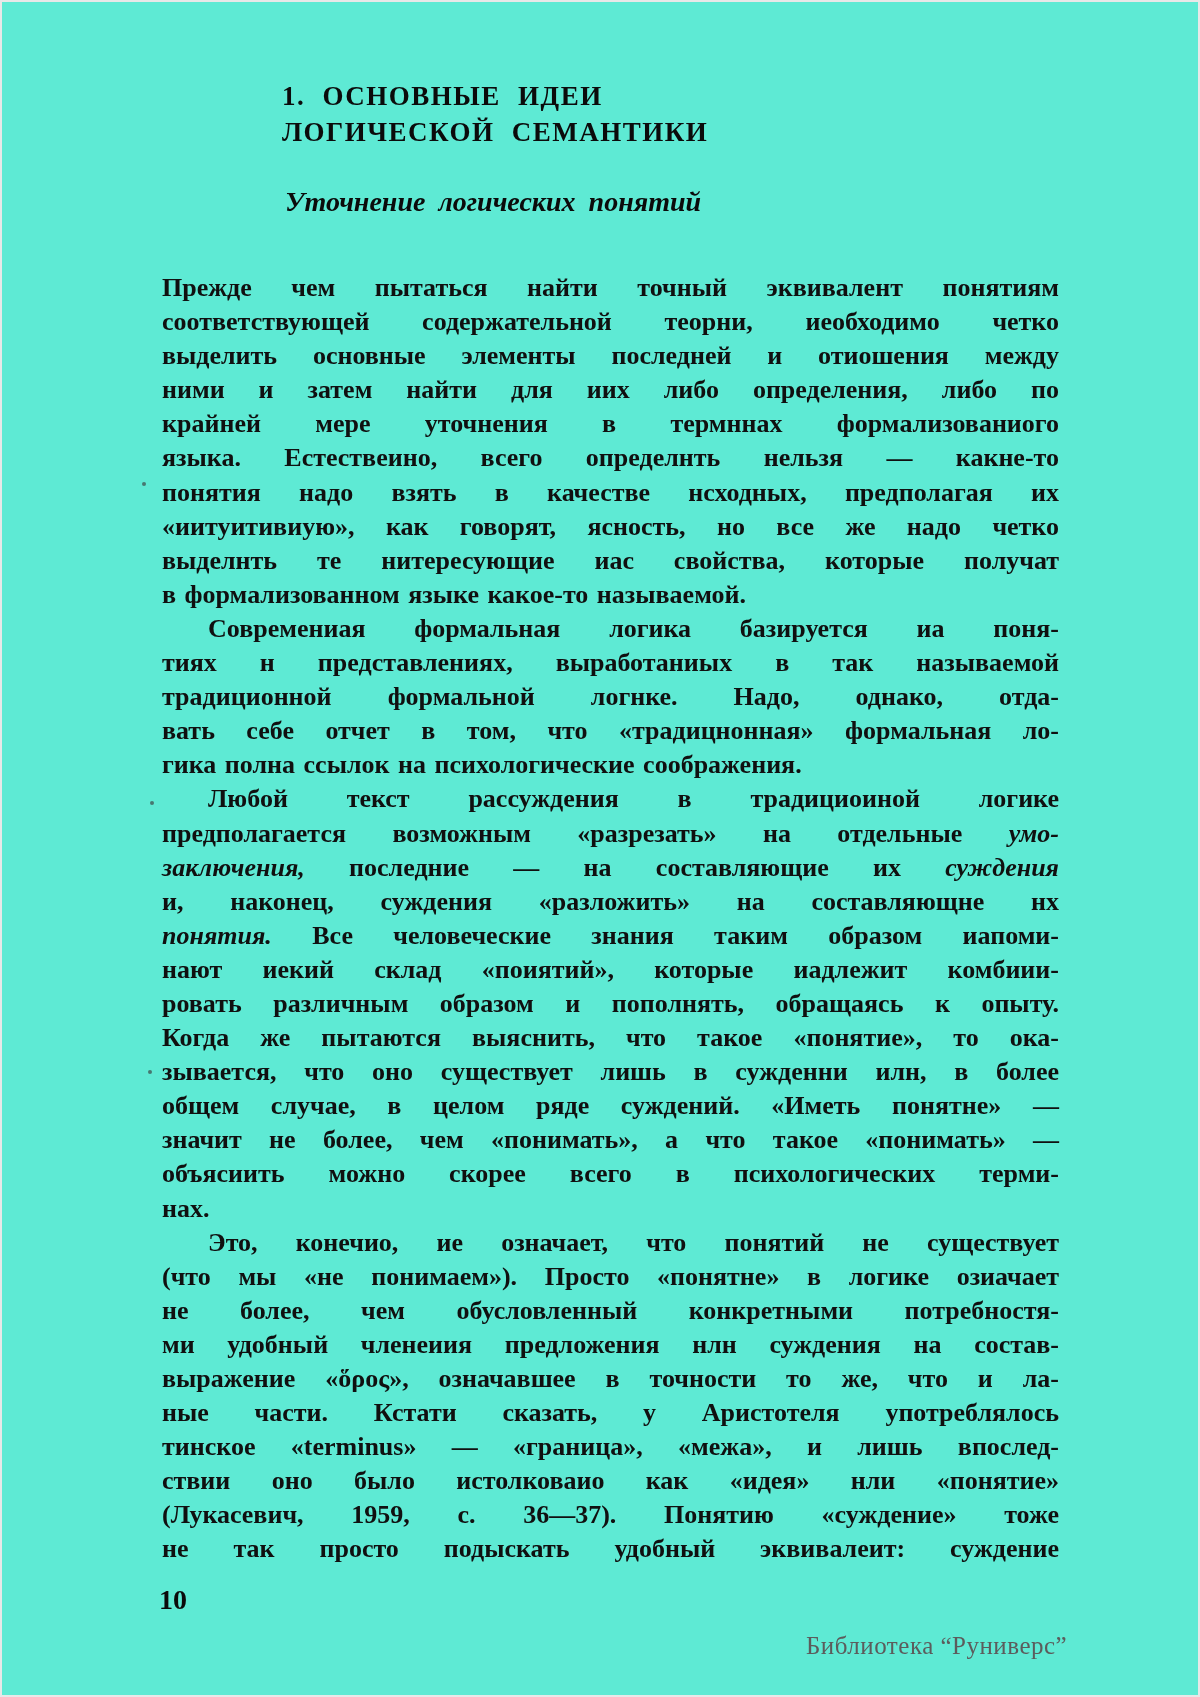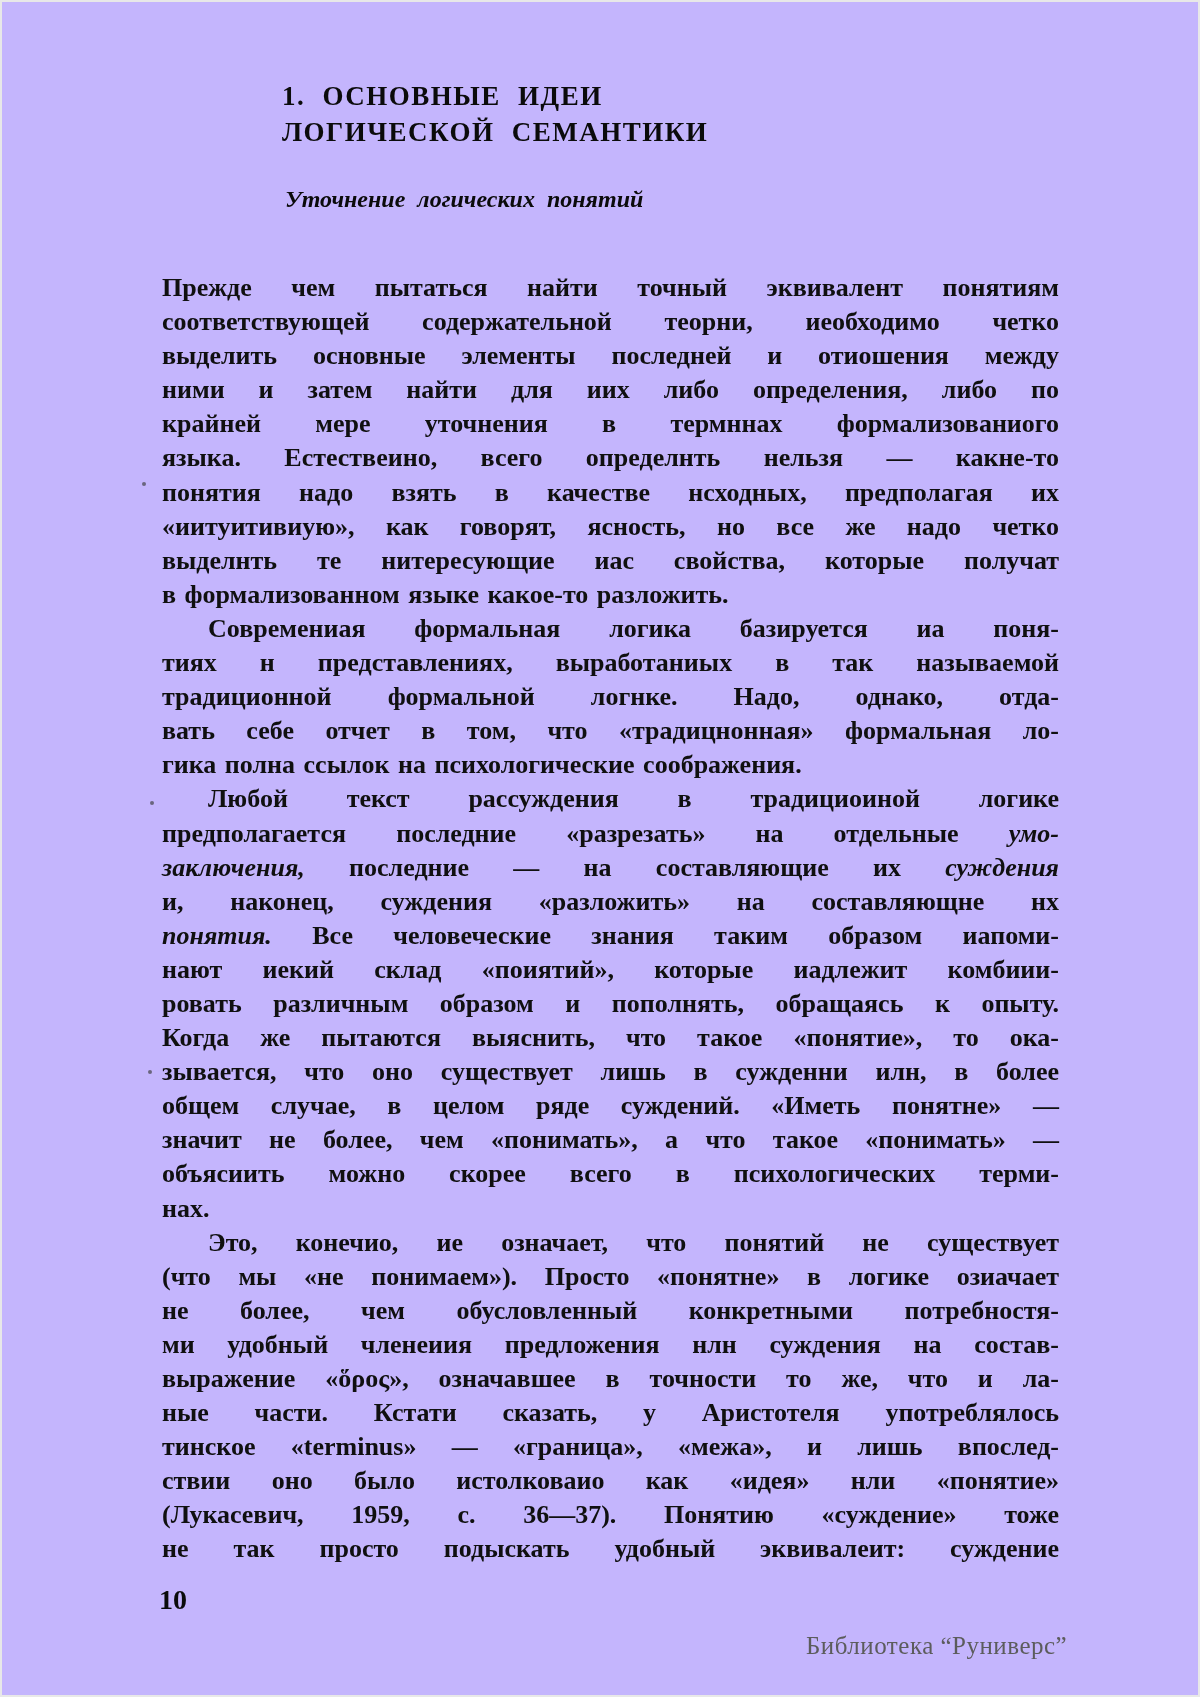--- a/index.html
+++ b/index.html
@@ -1,20 +1,20 @@
 <!DOCTYPE html>
 <html><head>
 <meta charset="utf-8">
 <style>
   html, body { margin: 0; padding: 0; background: #ffffff; }
   .page {
     position: relative;
     width: 1200px;
     height: 1697px;
-    background: #c4b5fd;
+    background: #5eead4;
     box-sizing: border-box;
     border: 2px solid #e8e8e8;
     font-family: "Liberation Serif", serif;
     color: #101010;
     overflow: hidden;
   }
   .heading {
     position: absolute;
     left: 280px;
     top: 76px;
@@ -22,21 +22,21 @@
     font-weight: 700;
     letter-spacing: 1.5px;
     word-spacing: 9px;
     line-height: 36px;
     color: #0b0b0b;
   }
   .subheading {
     position: absolute;
     left: 283px;
     top: 184px;
-    font-size: 24px;
+    font-size: 28px;
     font-weight: 700;
     font-style: italic;
     word-spacing: 6px;
     color: #0b0b0b;
   }
   .body-text {
     position: absolute;
     left: 160px;
     top: 257px;
     width: 897px;
@@ -95,28 +95,28 @@
   <div class="body-text" id="body-text">
       <div class="line"><span>Прежде чем пытаться найти точный эквивалент понятиям</span></div>
       <div class="line"><span>соответствующей содержательной теорни, иеобходимо четко</span></div>
       <div class="line"><span>выделить основные элементы последней и отиошения между</span></div>
       <div class="line"><span>ними и затем найти для иих либо определения, либо по</span></div>
       <div class="line"><span>крайней мере уточнения в термннах формализованиого</span></div>
       <div class="line"><span>языка. Естествеино, всего определнть нельзя — какне-то</span></div>
       <div class="line"><span>понятия надо взять в качестве нсходных, предполагая их</span></div>
       <div class="line"><span>«иитуитивиую», как говорят, ясность, но все же надо четко</span></div>
       <div class="line"><span>выделнть те нитересующие иас свойства, которые получат</span></div>
-      <div class="line nojust"><span>в формализованном языке какое-то разложить.</span></div>
+      <div class="line nojust"><span>в формализованном языке какое-то называемой.</span></div>
       <div class="line indent"><span>Современиая формальная логика базируется иа поня-</span></div>
       <div class="line"><span>тиях н представлениях, выработаниых в так называемой</span></div>
       <div class="line"><span>традиционной формальной логнке. Надо, однако, отда-</span></div>
       <div class="line"><span>вать себе отчет в том, что «традицнонная» формальная ло-</span></div>
       <div class="line nojust"><span>гика полна ссылок на психологические соображения.</span></div>
       <div class="line indent"><span>Любой текст рассуждения в традициоиной логике</span></div>
-      <div class="line"><span>предполагается последние «разрезать» на отдельные </span><span class="it">умо-</span></div>
+      <div class="line"><span>предполагается возможным «разрезать» на отдельные </span><span class="it">умо-</span></div>
       <div class="line"><span class="it">заключения,</span><span> последние — на составляющие их </span><span class="it">суждения</span></div>
       <div class="line"><span>и, наконец, суждения «разложить» на составляющне нх</span></div>
       <div class="line"><span class="it">понятия.</span><span> Все человеческие знания таким образом иапоми-</span></div>
       <div class="line"><span>нают иекий склад «поиятий», которые иадлежит комбиии-</span></div>
       <div class="line"><span>ровать различным образом и пополнять, обращаясь к опыту.</span></div>
       <div class="line"><span>Когда же пытаются выяснить, что такое «понятие», то ока-</span></div>
       <div class="line"><span>зывается, что оно существует лишь в сужденни илн, в более</span></div>
       <div class="line"><span>общем случае, в целом ряде суждений. «Иметь понятне» —</span></div>
       <div class="line"><span>значит не более, чем «понимать», а что такое «понимать» —</span></div>
       <div class="line"><span>объясиить можно скорее всего в психологических терми-</span></div>

